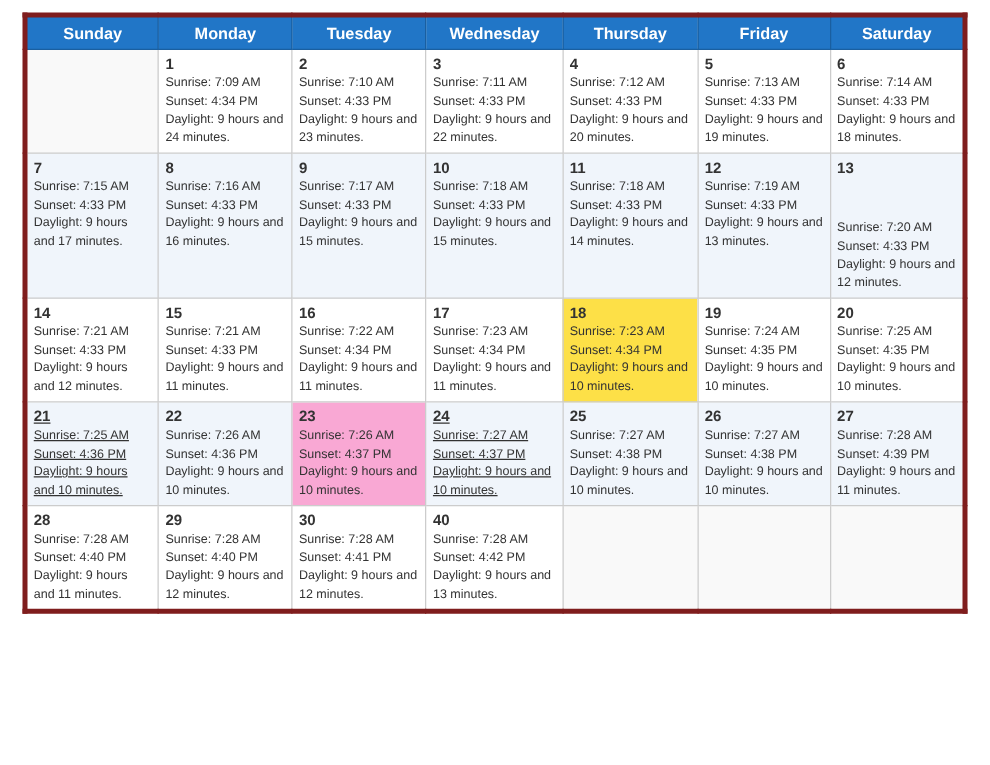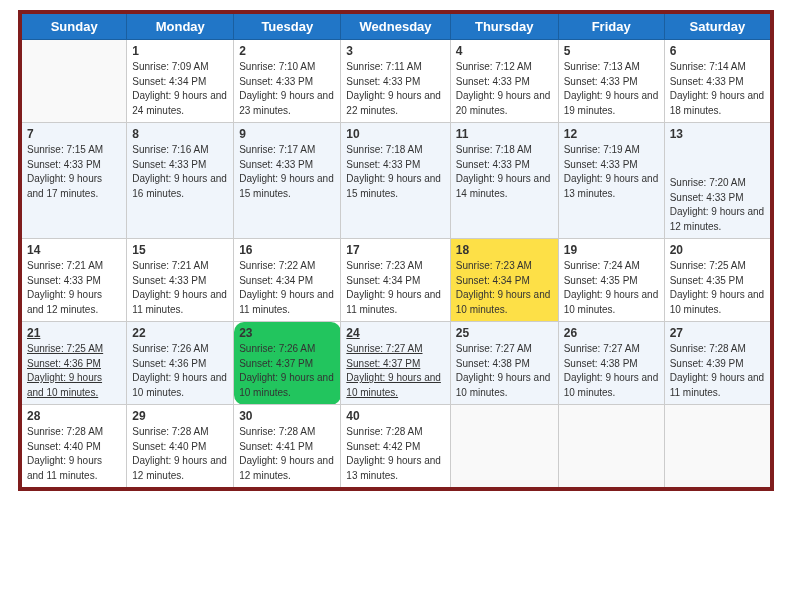--- a/index.html
+++ b/index.html
@@ -254,21 +254,21 @@
             <div class="day-detail" style="white-space: pre-line;">Sunrise: 7:25 AM
 Sunset: 4:36 PM
 Daylight: 9 hours and 10 minutes.</div>
           </td>
           <td style="background: rgb(240, 245, 251);">
             <span class="day-number">22</span>
             <div class="day-detail" style="white-space: pre-line;">Sunrise: 7:26 AM
 Sunset: 4:36 PM
 Daylight: 9 hours and 10 minutes.</div>
           </td>
-          <td style="background: #22c55e; border-radius: 10px;">
+          <td style="background: #f9a8d4;">
             <span class="day-number">23</span>
             <div class="day-detail" style="white-space: pre-line;">Sunrise: 7:26 AM
 Sunset: 4:37 PM
 Daylight: 9 hours and 10 minutes.</div>
           </td>
           <td style="background: rgb(240, 245, 251); text-decoration: underline;">
             <span class="day-number">24</span>
             <div class="day-detail" style="white-space: pre-line;">Sunrise: 7:27 AM
 Sunset: 4:37 PM
 Daylight: 9 hours and 10 minutes.</div>

